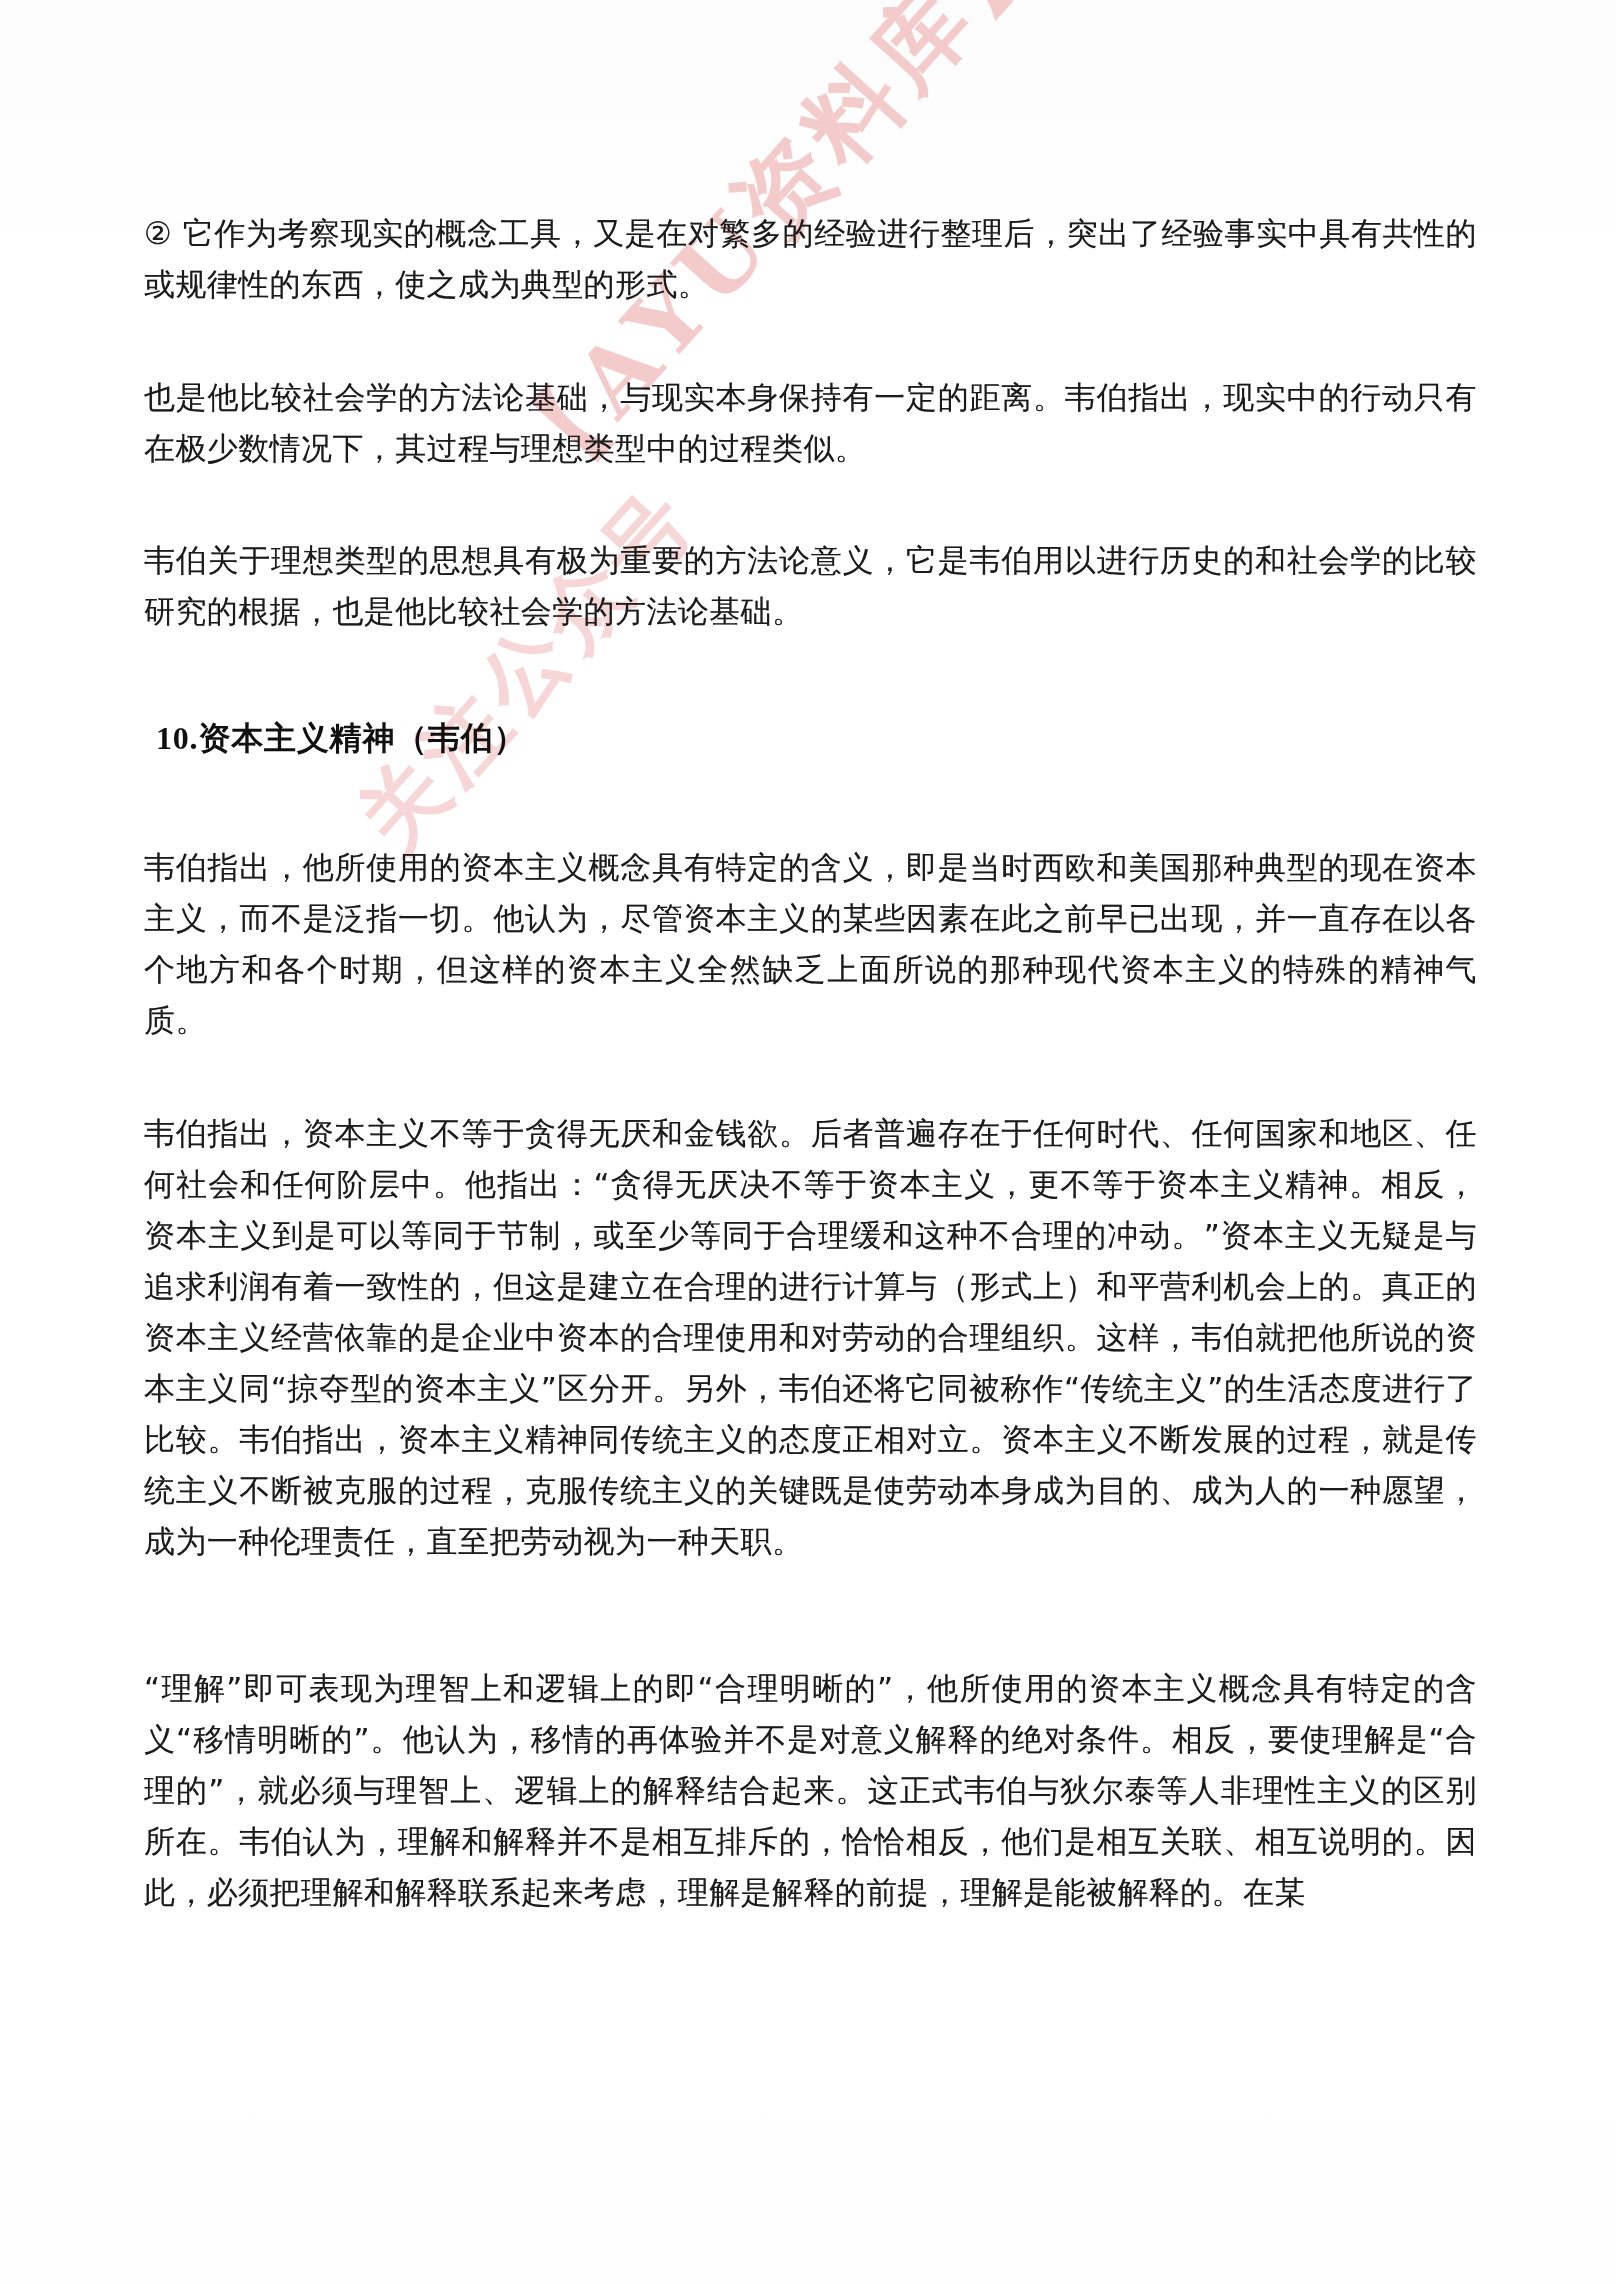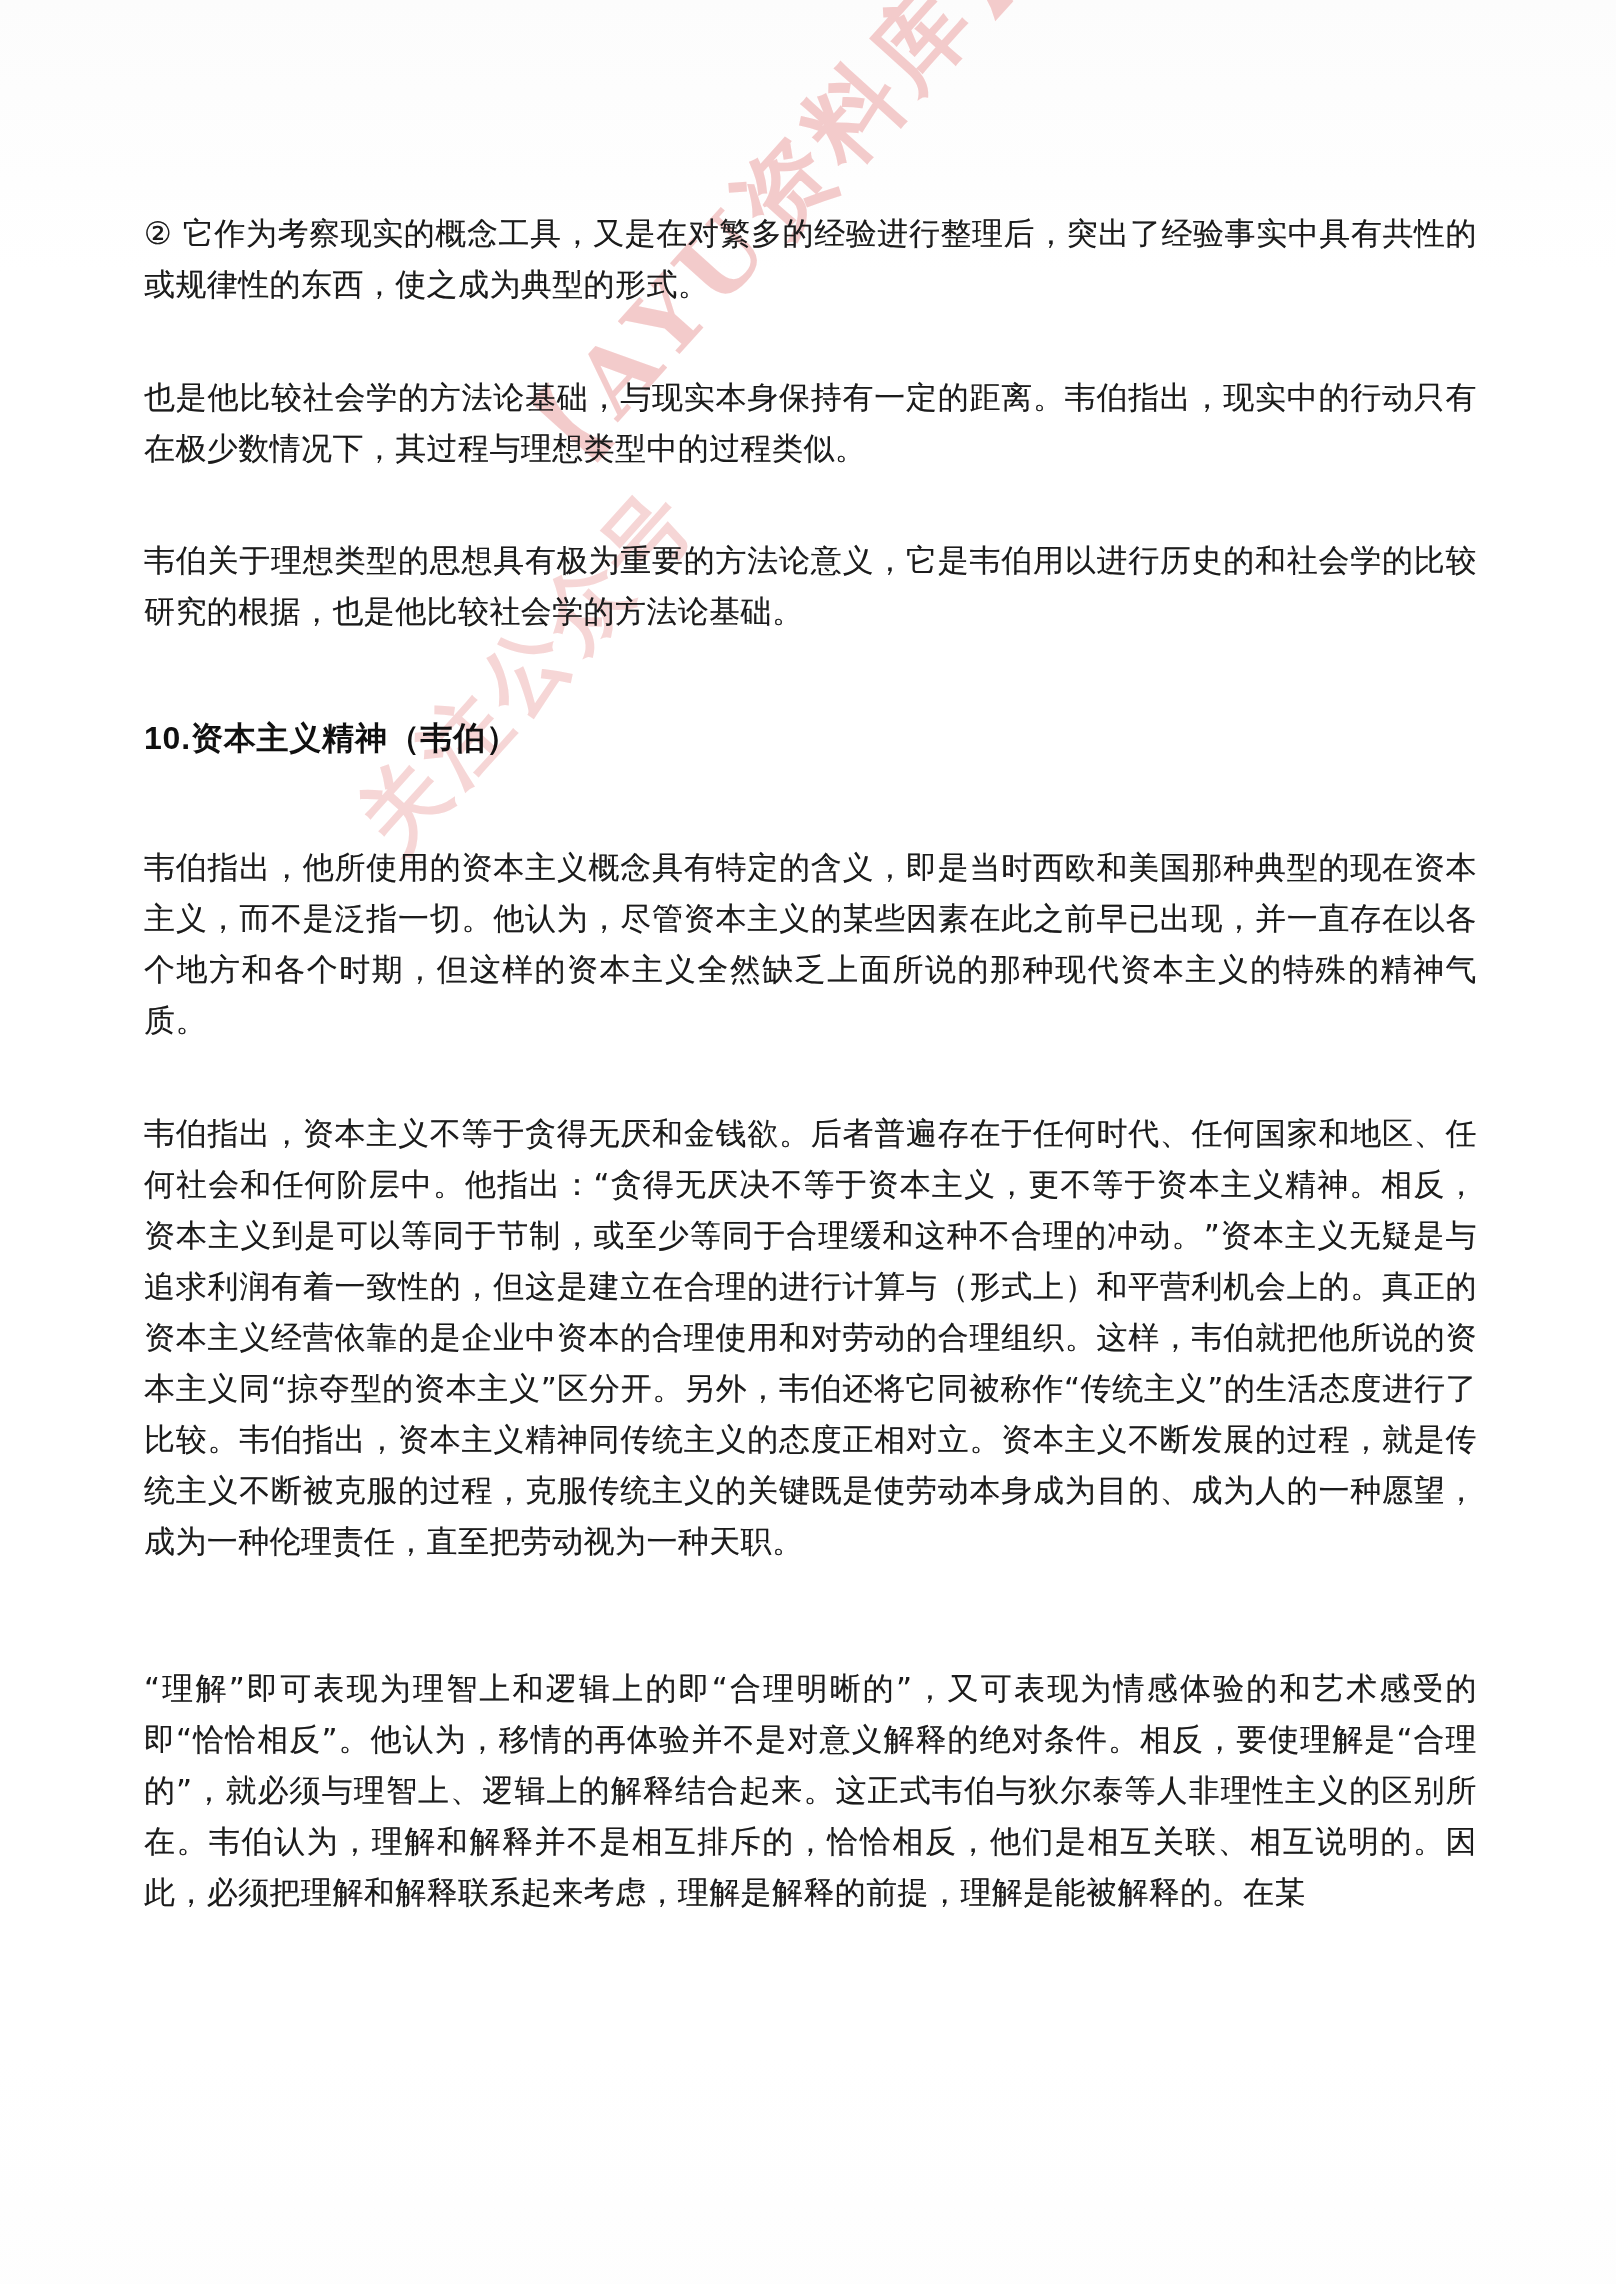--- a/index.html
+++ b/index.html
@@ -92,22 +92,23 @@
   .heading {
     font-family: "DejaVu Sans", "Liberation Sans", sans-serif;
     font-size: 32px;
     line-height: 48px;
     font-weight: 700;
     color: #101010;
     margin: 0 0 43px 0;
     letter-spacing: 0.8px;
   }
   .heading .hnum {
-    font-family: Liberation Sans, sans-serif;
+    font-family: Liberation Serif, serif;
     font-weight: 700;
+    margin-left: 12px;
   }
   .spacer-lg { height: 34px; }
   .spacer-md { height: 18.6px; }
   .top-pad { height: 208px; }
 </style>
 </head>
 <body>
 
 <div class="page">
 
@@ -142,17 +143,17 @@
 
     <div class="spacer-md"></div>
 
     <p class="para">韦伯指出，资本主义不等于贪得无厌和金钱欲。后者普遍存在于任何时代、任何国家和地区、任何社会和任何阶层中。他指出：“贪得无厌决不等于资本主义，更不等于资本主义精神。相反，资本主义到是可以等同于节制，或至少等同于合理缓和这种不合理的冲动。”资本主义无疑是与追求利润有着一致性的，但这是建立在合理的进行计算与（形式上）和平营利机会上的。真正的资本主义经营依靠的是企业中资本的合理使用和对劳动的合理组织。这样，韦伯就把他所说的资本主义同“掠夺型的资本主义”区分开。另外，韦伯还将它同被称作“传统主义”的生活态度进行了比较。韦伯指出，资本主义精神同传统主义的态度正相对立。资本主义不断发展的过程，就是传统主义不断被克服的过程，克服传统主义的关键既是使劳动本身成为目的、成为人的一种愿望，成为一种伦理责任，直至把劳动视为一种天职。</p>
 
     <div class="spacer-lg"></div>
 
 
     <div class="spacer-md"></div>
 
-    <p class="para">“理解”即可表现为理智上和逻辑上的即“合理明晰的”，又可表现为情感体验的和艺术感受的即“恰恰相反”。他认为，移情的再体验并不是对意义解释的绝对条件。相反，要使理解是“合理的”，就必须与理智上、逻辑上的解释结合起来。这正式韦伯与狄尔泰等人非理性主义的区别所在。韦伯认为，理解和解释并不是相互排斥的，恰恰相反，他们是相互关联、相互说明的。因此，必须把理解和解释联系起来考虑，理解是解释的前提，理解是能被解释的。在某</p>
+    <p class="para">“理解”即可表现为理智上和逻辑上的即“合理明晰的”，他所使用的资本主义概念具有特定的含义“移情明晰的”。他认为，移情的再体验并不是对意义解释的绝对条件。相反，要使理解是“合理的”，就必须与理智上、逻辑上的解释结合起来。这正式韦伯与狄尔泰等人非理性主义的区别所在。韦伯认为，理解和解释并不是相互排斥的，恰恰相反，他们是相互关联、相互说明的。因此，必须把理解和解释联系起来考虑，理解是解释的前提，理解是能被解释的。在某</p>
   </div>
 
 </div>
 
 
 </body></html>

